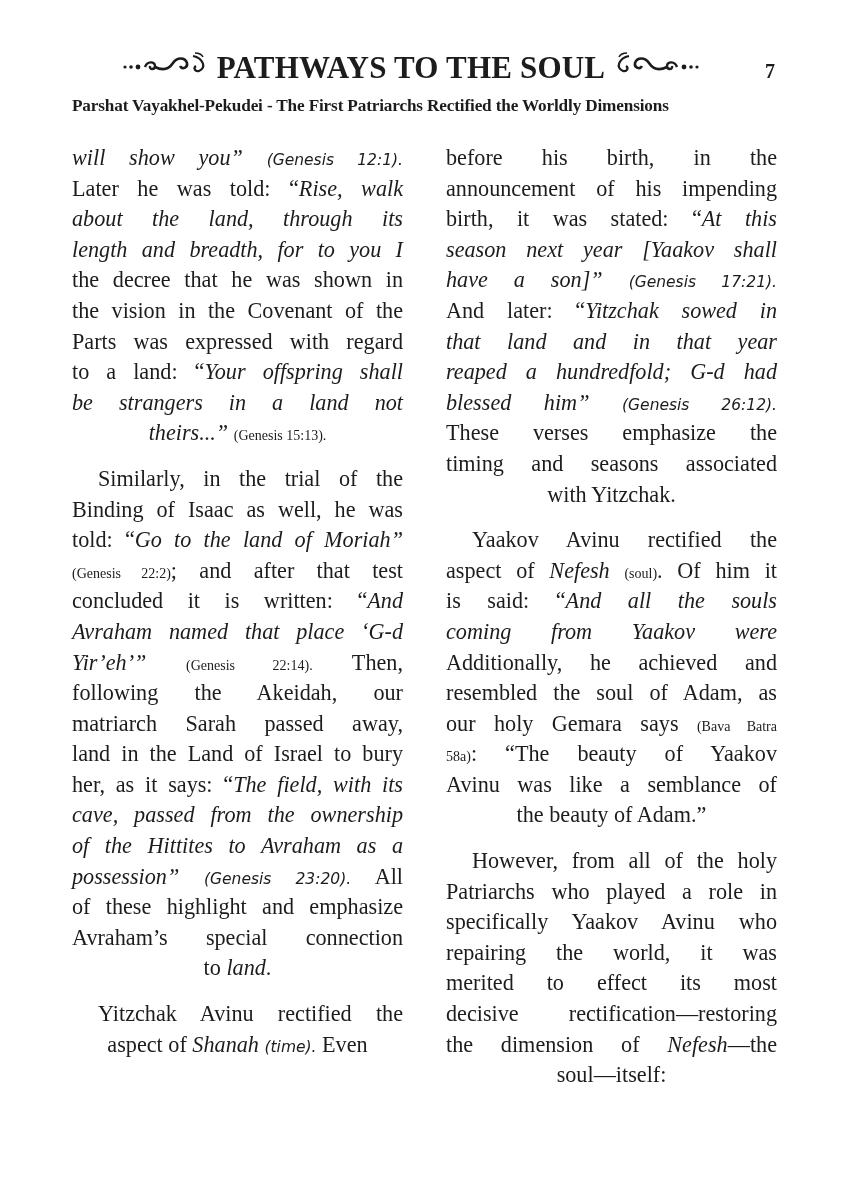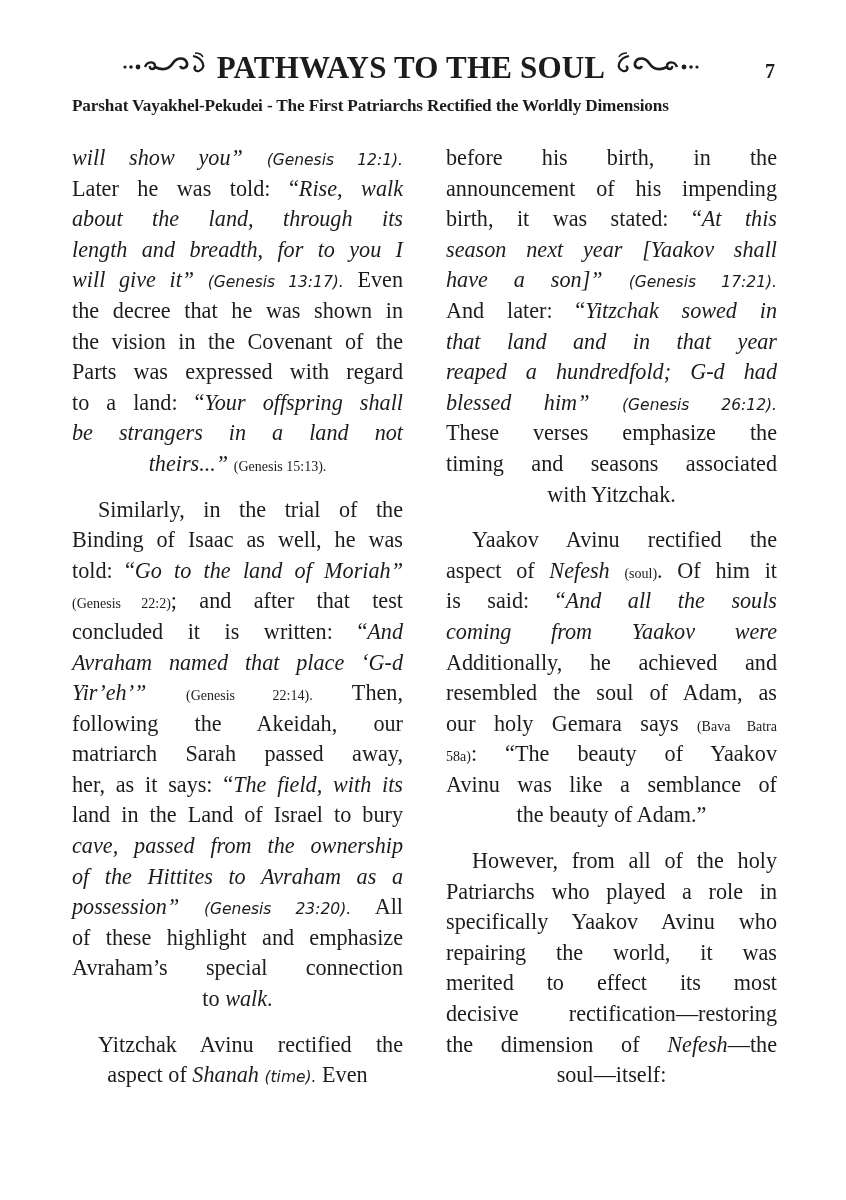--- a/index.html
+++ b/index.html
@@ -53,47 +53,46 @@
 </div>
 
 <div class="subtitle">Parshat Vayakhel-Pekudei - The First Patriarchs Rectified the Worldly Dimensions</div>
 
 <div class="col left">
   <div class="para">
       <span class="line"><span class="it">will show you”</span><span> </span><span class="cite-sans">(Genesis 12:1).</span></span>
       <span class="line"><span>Later he was told: “</span><span class="it">Rise, walk</span></span>
       <span class="line"><span class="it">about the land, through its</span></span>
       <span class="line"><span class="it">length and breadth, for to you I</span></span>
-      <span class="line"><span class="it">will give it”</span><span> </span><span class="cite-sans">(Genesis 13:17).</span><span> Even</span></span>
       <span class="line"><span>the decree that he was shown in</span></span>
       <span class="line"><span>the vision in the Covenant of the</span></span>
       <span class="line"><span>Parts was expressed with regard</span></span>
       <span class="line"><span>to a land: “</span><span class="it">Your offspring shall</span></span>
       <span class="line"><span class="it">be strangers in a land not</span></span>
       <span class="line last"><span class="it">theirs...”</span><span> </span><span class="cite">(Genesis 15:13).</span></span>
     </div>
   <div class="gap"></div>
   <div class="para">
       <span class="line indent"><span>Similarly, in the trial of the</span></span>
       <span class="line"><span>Binding of Isaac as well, he was</span></span>
       <span class="line"><span>told: “</span><span class="it">Go to the land of Moriah”</span></span>
       <span class="line"><span class="cite">(Genesis 22:2)</span><span>; and after that test</span></span>
       <span class="line"><span>concluded it is written: “</span><span class="it">And</span></span>
       <span class="line"><span class="it">Avraham named that place ‘G-d</span></span>
       <span class="line"><span class="it">Yir’eh’”</span><span> </span><span class="cite">(Genesis 22:14).</span><span> Then,</span></span>
       <span class="line"><span>following the Akeidah, our</span></span>
       <span class="line"><span>matriarch Sarah passed away,</span></span>
+      <span class="line"><span>land in the Land of Israel to bury</span></span>
       <span class="line"><span>her, as it says: “</span><span class="it">The field, with its</span></span>
-      <span class="line"><span>land in the Land of Israel to bury</span></span>
       <span class="line"><span class="it">cave, passed from the ownership</span></span>
       <span class="line"><span class="it">of the Hittites to Avraham as a</span></span>
       <span class="line"><span class="it">possession”</span><span> </span><span class="cite-sans">(Genesis 23:20).</span><span> All</span></span>
       <span class="line"><span>of these highlight and emphasize</span></span>
       <span class="line"><span>Avraham’s special connection</span></span>
-      <span class="line last"><span>to </span><span class="it">walk</span><span>.</span></span>
+      <span class="line last"><span>to </span><span class="it">land</span><span>.</span></span>
     </div>
   <div class="gap"></div>
   <div class="para">
       <span class="line indent"><span>Yitzchak Avinu rectified the</span></span>
       <span class="line last"><span>aspect of </span><span class="it">Shanah</span><span> </span><span class="cite-sans">(time).</span><span> Even</span></span>
     </div>
 </div>
 
 <div class="col right">
   <div class="para">

